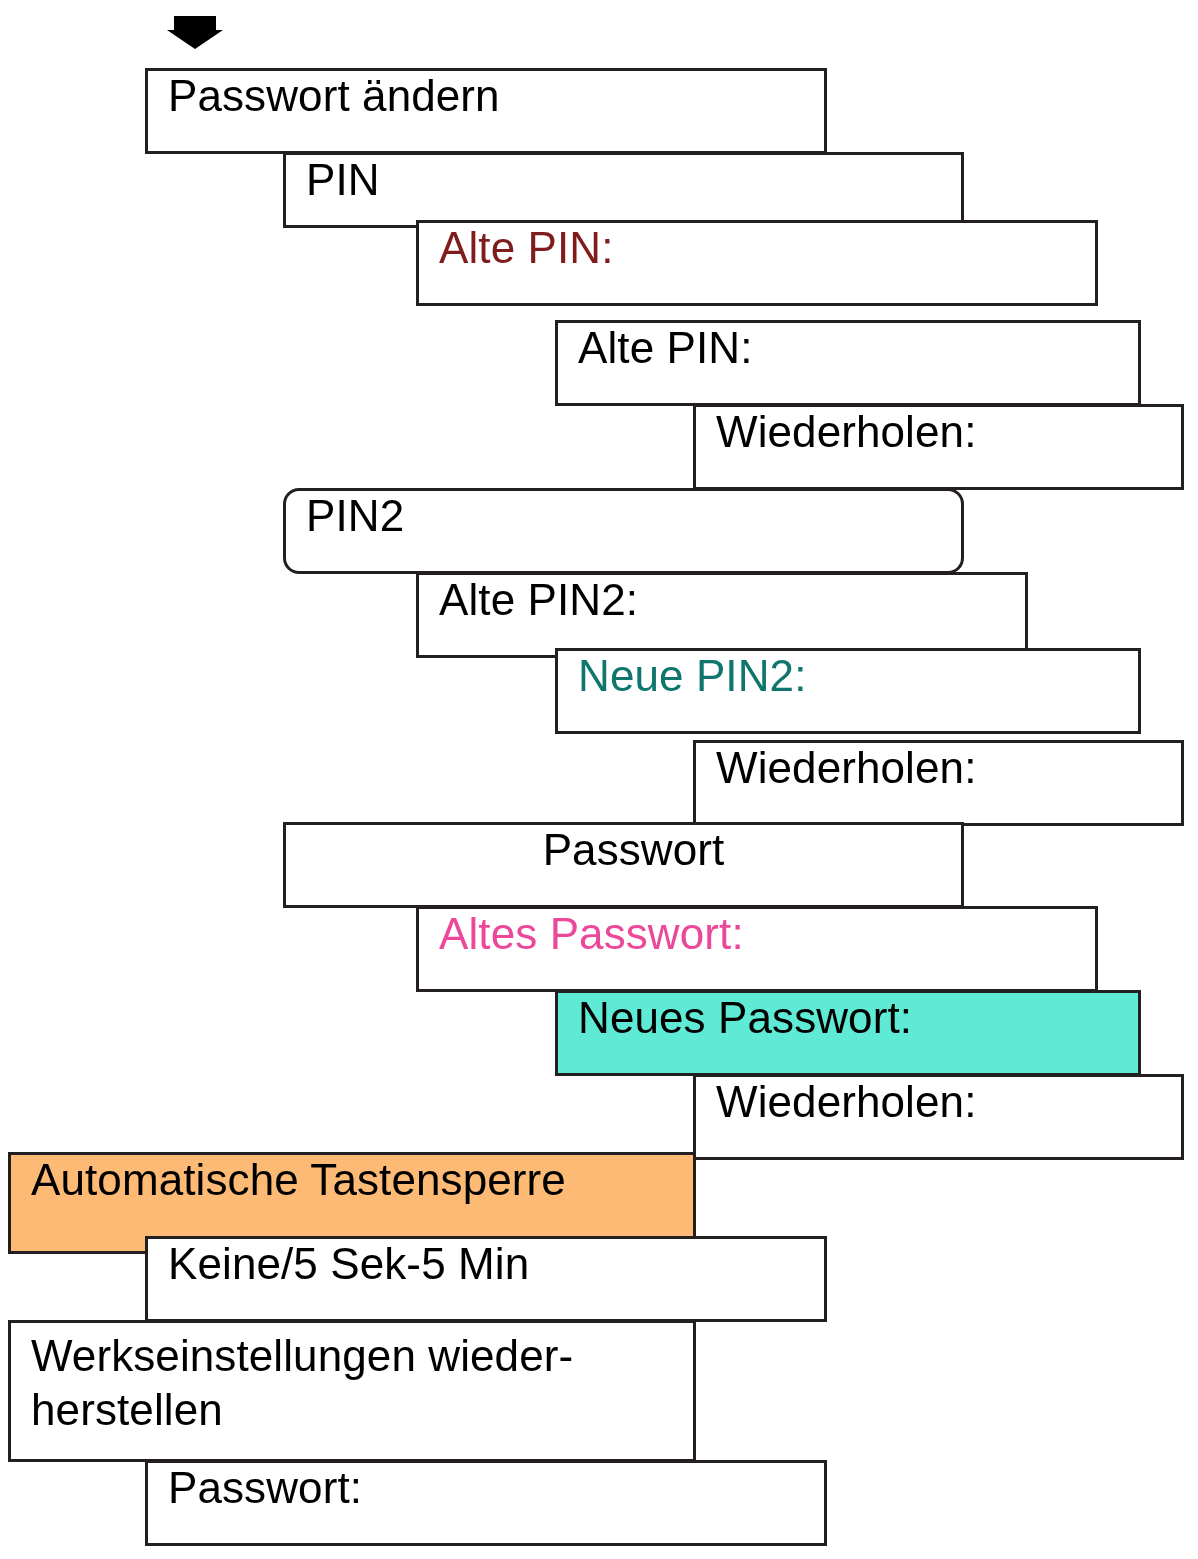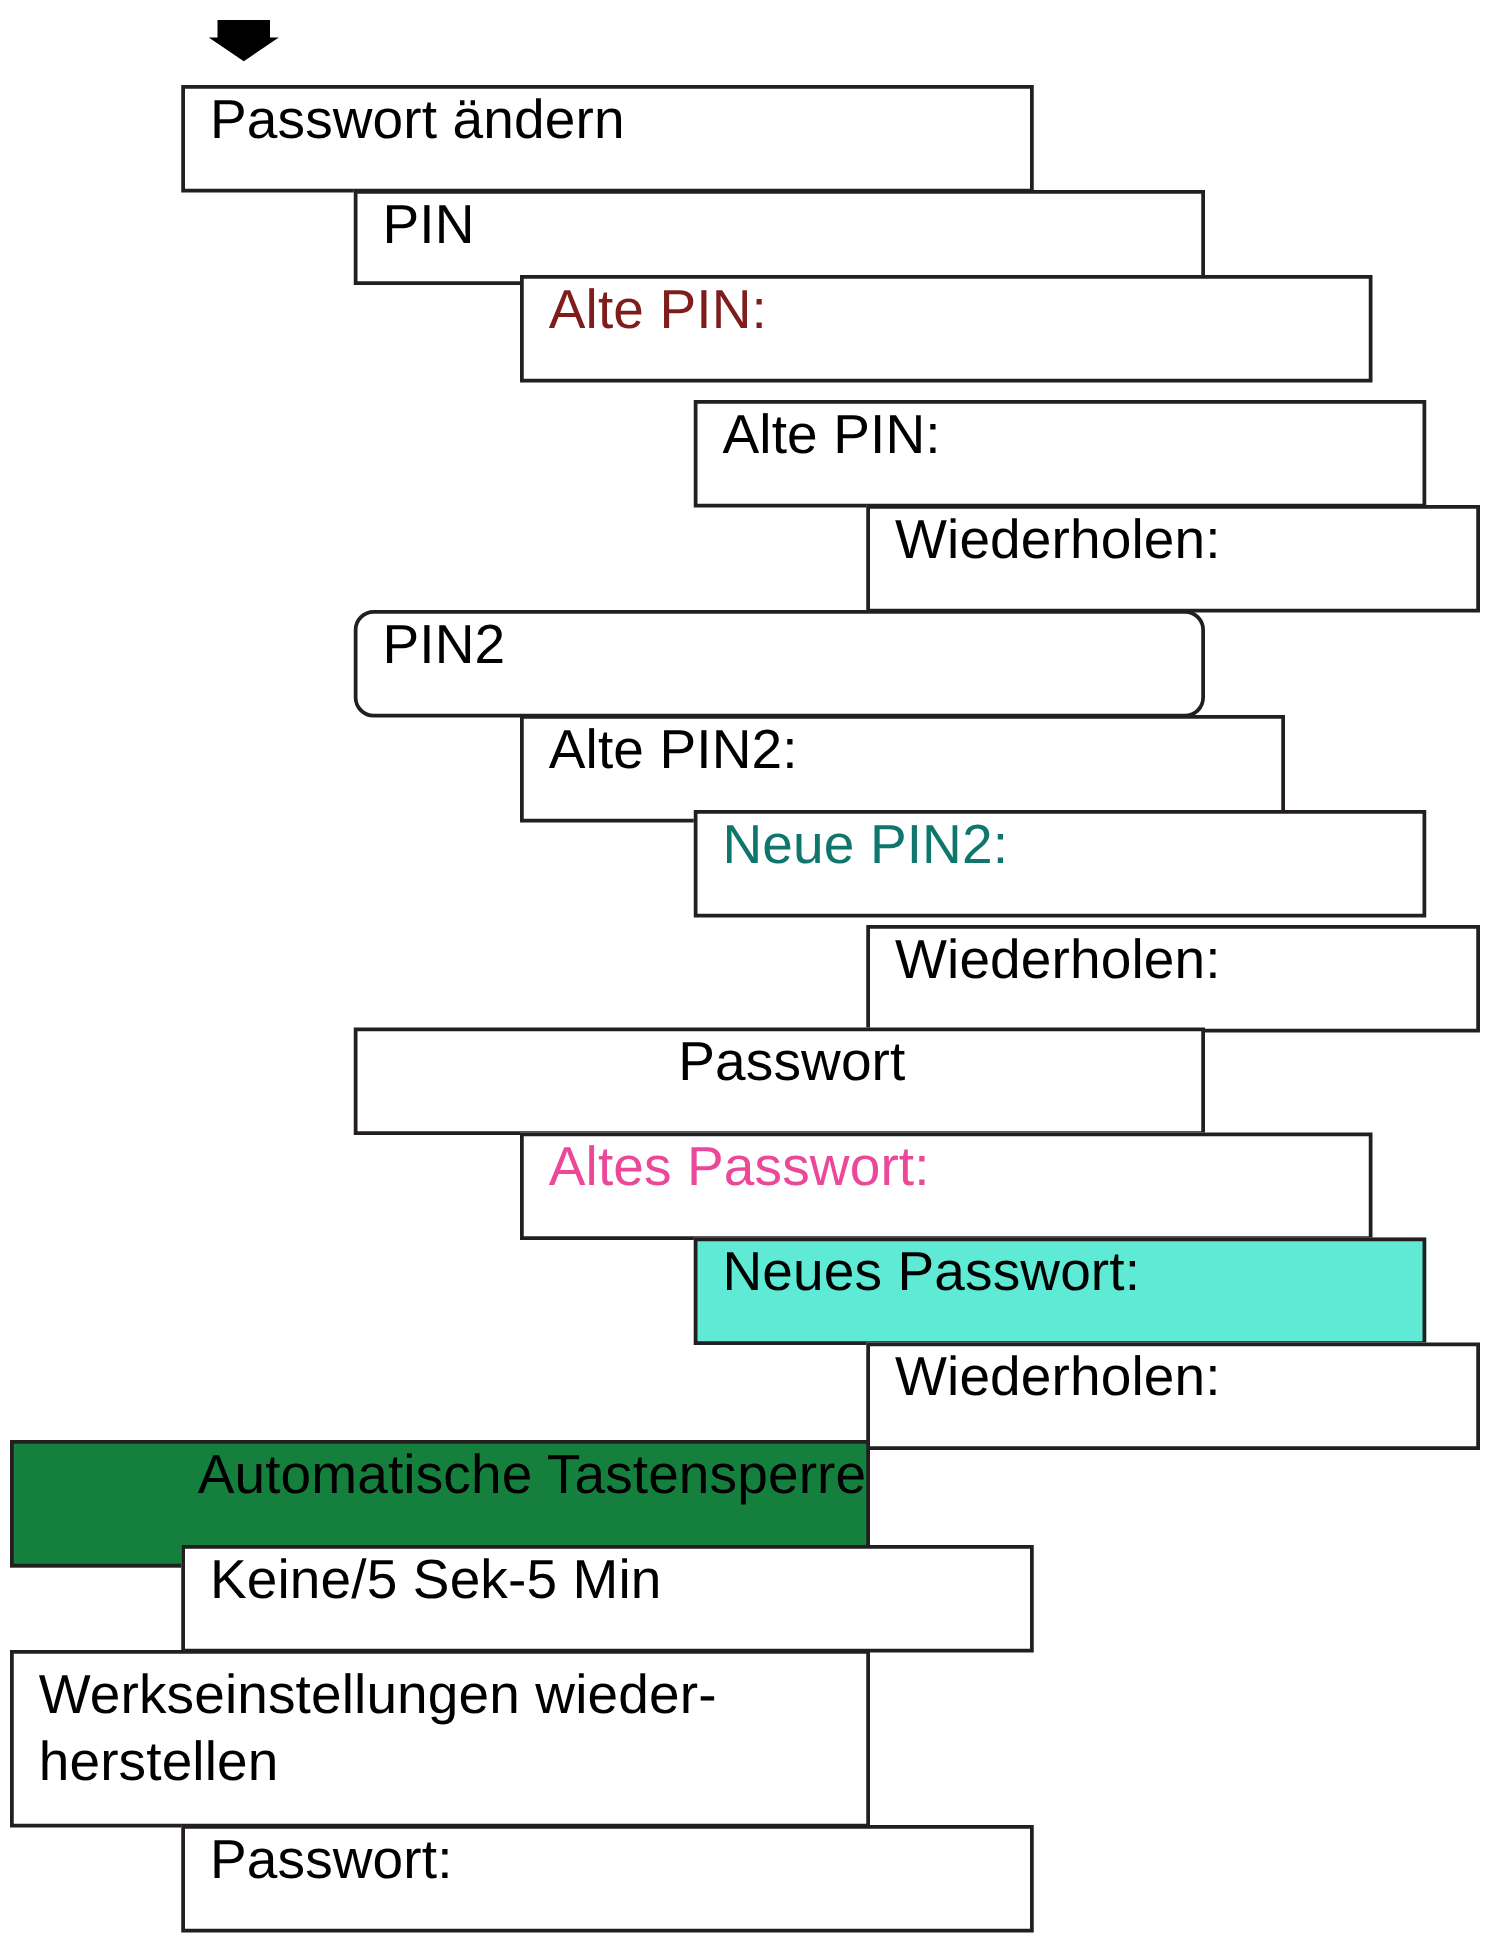--- a/index.html
+++ b/index.html
@@ -65,20 +65,20 @@
       <div class="menu-box" style="left: 555px; top: 320px; width: 586px; height: 86px; z-index: 103; border-color: rgb(35, 31, 32); background: rgb(255, 255, 255); color: rgb(0, 0, 0);"><span class="label">Alte PIN:</span></div>
       <div class="menu-box" style="left: 693px; top: 404px; width: 491px; height: 86px; z-index: 104; border-color: rgb(35, 31, 32); background: rgb(255, 255, 255); color: rgb(0, 0, 0);"><span class="label">Wiederholen:</span></div>
       <div class="menu-box" style="left: 283px; top: 488px; width: 681px; height: 86px; z-index: 105; border-color: rgb(35, 31, 32); background: rgb(255, 255, 255); color: rgb(0, 0, 0); border-radius: 16px;"><span class="label">PIN2</span></div>
       <div class="menu-box" style="left: 416px; top: 572px; width: 612px; height: 86px; z-index: 106; border-color: rgb(35, 31, 32); background: rgb(255, 255, 255); color: rgb(0, 0, 0);"><span class="label">Alte PIN2:</span></div>
       <div class="menu-box" style="left: 555px; top: 648px; width: 586px; height: 86px; z-index: 107; border-color: rgb(35, 31, 32); background: rgb(255, 255, 255); color: #0f766e;"><span class="label">Neue PIN2:</span></div>
       <div class="menu-box" style="left: 693px; top: 740px; width: 491px; height: 86px; z-index: 108; border-color: rgb(35, 31, 32); background: rgb(255, 255, 255); color: rgb(0, 0, 0);"><span class="label">Wiederholen:</span></div>
       <div class="menu-box" style="left: 283px; top: 822px; width: 681px; height: 86px; z-index: 109; border-color: rgb(35, 31, 32); background: rgb(255, 255, 255); color: rgb(0, 0, 0); text-align: center;"><span class="label">Passwort</span></div>
       <div class="menu-box" style="left: 416px; top: 906px; width: 682px; height: 86px; z-index: 110; border-color: rgb(35, 31, 32); background: rgb(255, 255, 255); color: #ec4899;"><span class="label">Altes Passwort:</span></div>
       <div class="menu-box" style="left: 555px; top: 990px; width: 586px; height: 86px; z-index: 111; border-color: rgb(35, 31, 32); background: #5eead4; color: rgb(0, 0, 0);"><span class="label">Neues Passwort:</span></div>
       <div class="menu-box" style="left: 693px; top: 1074px; width: 491px; height: 86px; z-index: 112; border-color: rgb(35, 31, 32); background: rgb(255, 255, 255); color: rgb(0, 0, 0);"><span class="label">Wiederholen:</span></div>
-      <div class="menu-box" style="left: 8px; top: 1152px; width: 688px; height: 102px; z-index: 113; border-color: rgb(35, 31, 32); background: #15803d; color: rgb(0, 0, 0); text-align: right;"><span class="label">Automatische Tastensperre</span></div>
+      <div class="menu-box" style="left: 8px; top: 1152px; width: 688px; height: 102px; z-index: 113; border-color: rgb(35, 31, 32); background: #fdba74; color: rgb(0, 0, 0);"><span class="label">Automatische Tastensperre</span></div>
       <div class="menu-box" style="left: 145px; top: 1236px; width: 682px; height: 86px; z-index: 114; border-color: rgb(35, 31, 32); background: rgb(255, 255, 255); color: rgb(0, 0, 0);"><span class="label">Keine/5 Sek-5 Min</span></div>
       <div class="menu-box two-line" style="left: 8px; top: 1320px; width: 688px; height: 142px; z-index: 115; border-color: rgb(35, 31, 32); background: rgb(255, 255, 255); color: rgb(0, 0, 0);"><span class="label">Werkseinstellungen  wieder-
 herstellen</span></div>
       <div class="menu-box" style="left: 145px; top: 1460px; width: 682px; height: 86px; z-index: 116; border-color: rgb(35, 31, 32); background: rgb(255, 255, 255); color: rgb(0, 0, 0);"><span class="label">Passwort:</span></div>
     </div>
 
 </div>
 
 </body></html>

